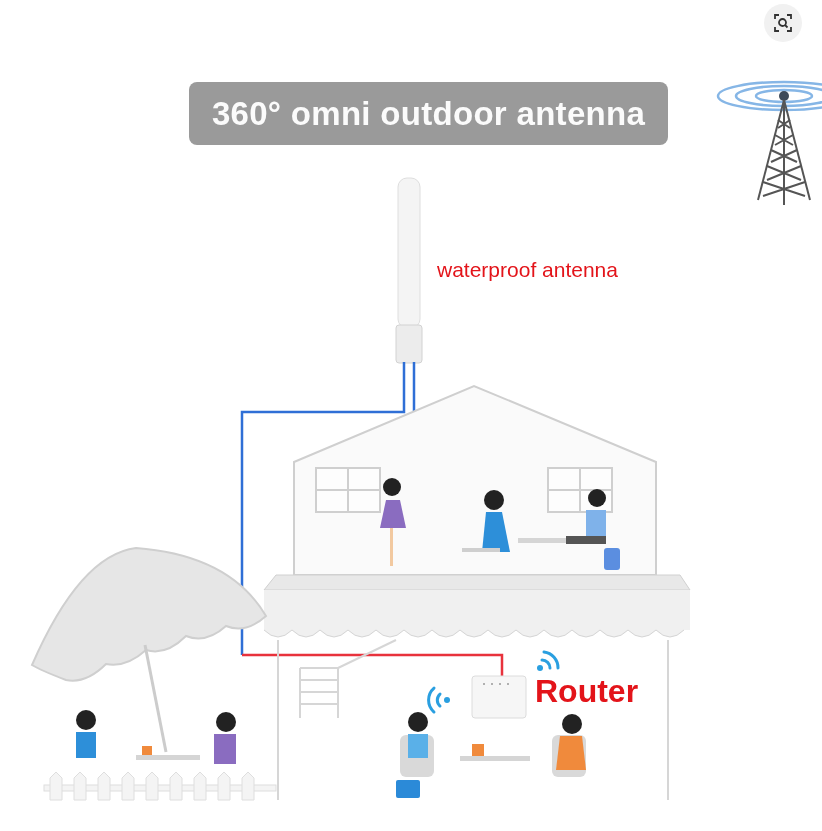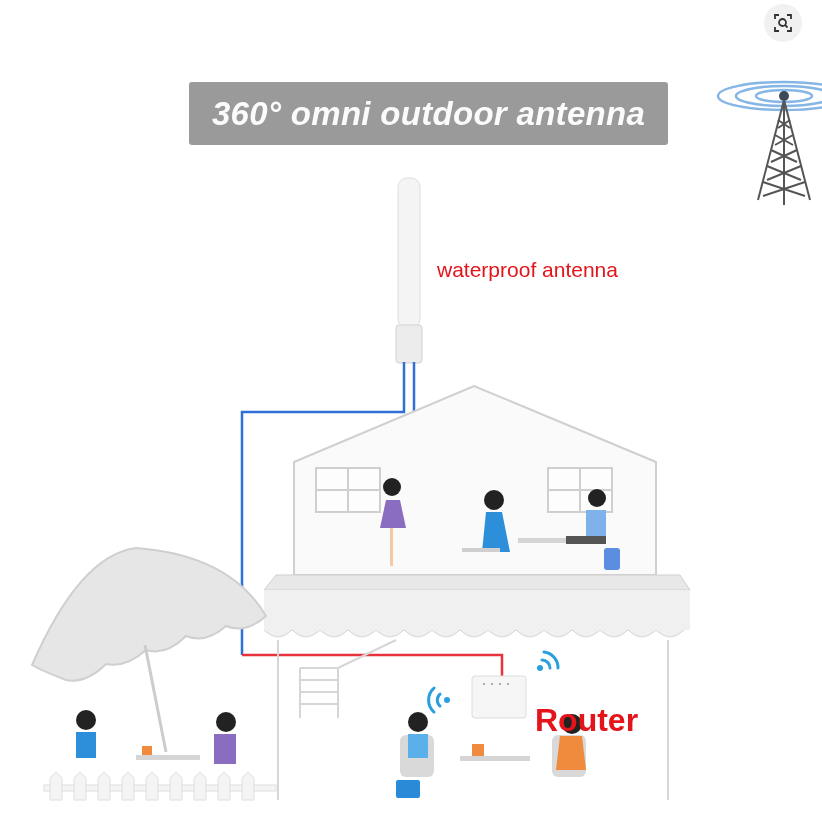--- a/index.html
+++ b/index.html
@@ -1,22 +1,22 @@
 <!DOCTYPE html>
 <html><head>
 <meta charset="utf-8">
 <style>
   html,body{margin:0;padding:0;background:#ffffff;}
   body{width:822px;height:831px;position:relative;overflow:hidden;font-family:"Liberation Sans",sans-serif;}
   .abs{position:absolute;}
   #lens-btn{left:764px;top:4px;width:38px;height:38px;border-radius:50%;background:#f1f1f1;display:flex;align-items:center;justify-content:center;cursor:pointer;}
-  #title-banner{left:189px;top:82px;width:479px;height:63px;background:#9a9a9a;border-radius:3px;display:flex;align-items:center;justify-content:center;font-style:italic;}
+  #title-banner{left:189px;top:82px;width:479px;height:63px;background:#9a9a9a;border-radius:8px;display:flex;align-items:center;justify-content:center;}
   #title-banner span{color:#fbfbfb;font-weight:bold;font-size:33px;letter-spacing:0.3px;white-space:nowrap;}
   #waterproof-label{left:437px;top:258px;color:#e3141a;font-size:21px;white-space:nowrap;}
-  #router-label{left:535px;top:702px;color:#e3141a;font-size:32px;font-weight:bold;white-space:nowrap;}
+  #router-label{left:535px;top:673px;color:#e3141a;font-size:32px;font-weight:bold;white-space:nowrap;}
   svg.scene{position:absolute;left:0;top:0;}
 </style>
 </head>
 <body>
 
 <svg class="scene" width="822" height="831" viewBox="0 0 822 831">
 
   <g>
     <ellipse cx="784" cy="96" rx="66" ry="14" fill="none" stroke="#86b6e6" stroke-width="2.5"></ellipse>
     <ellipse cx="784" cy="96" rx="48" ry="10" fill="none" stroke="#86b6e6" stroke-width="2.5"></ellipse>

